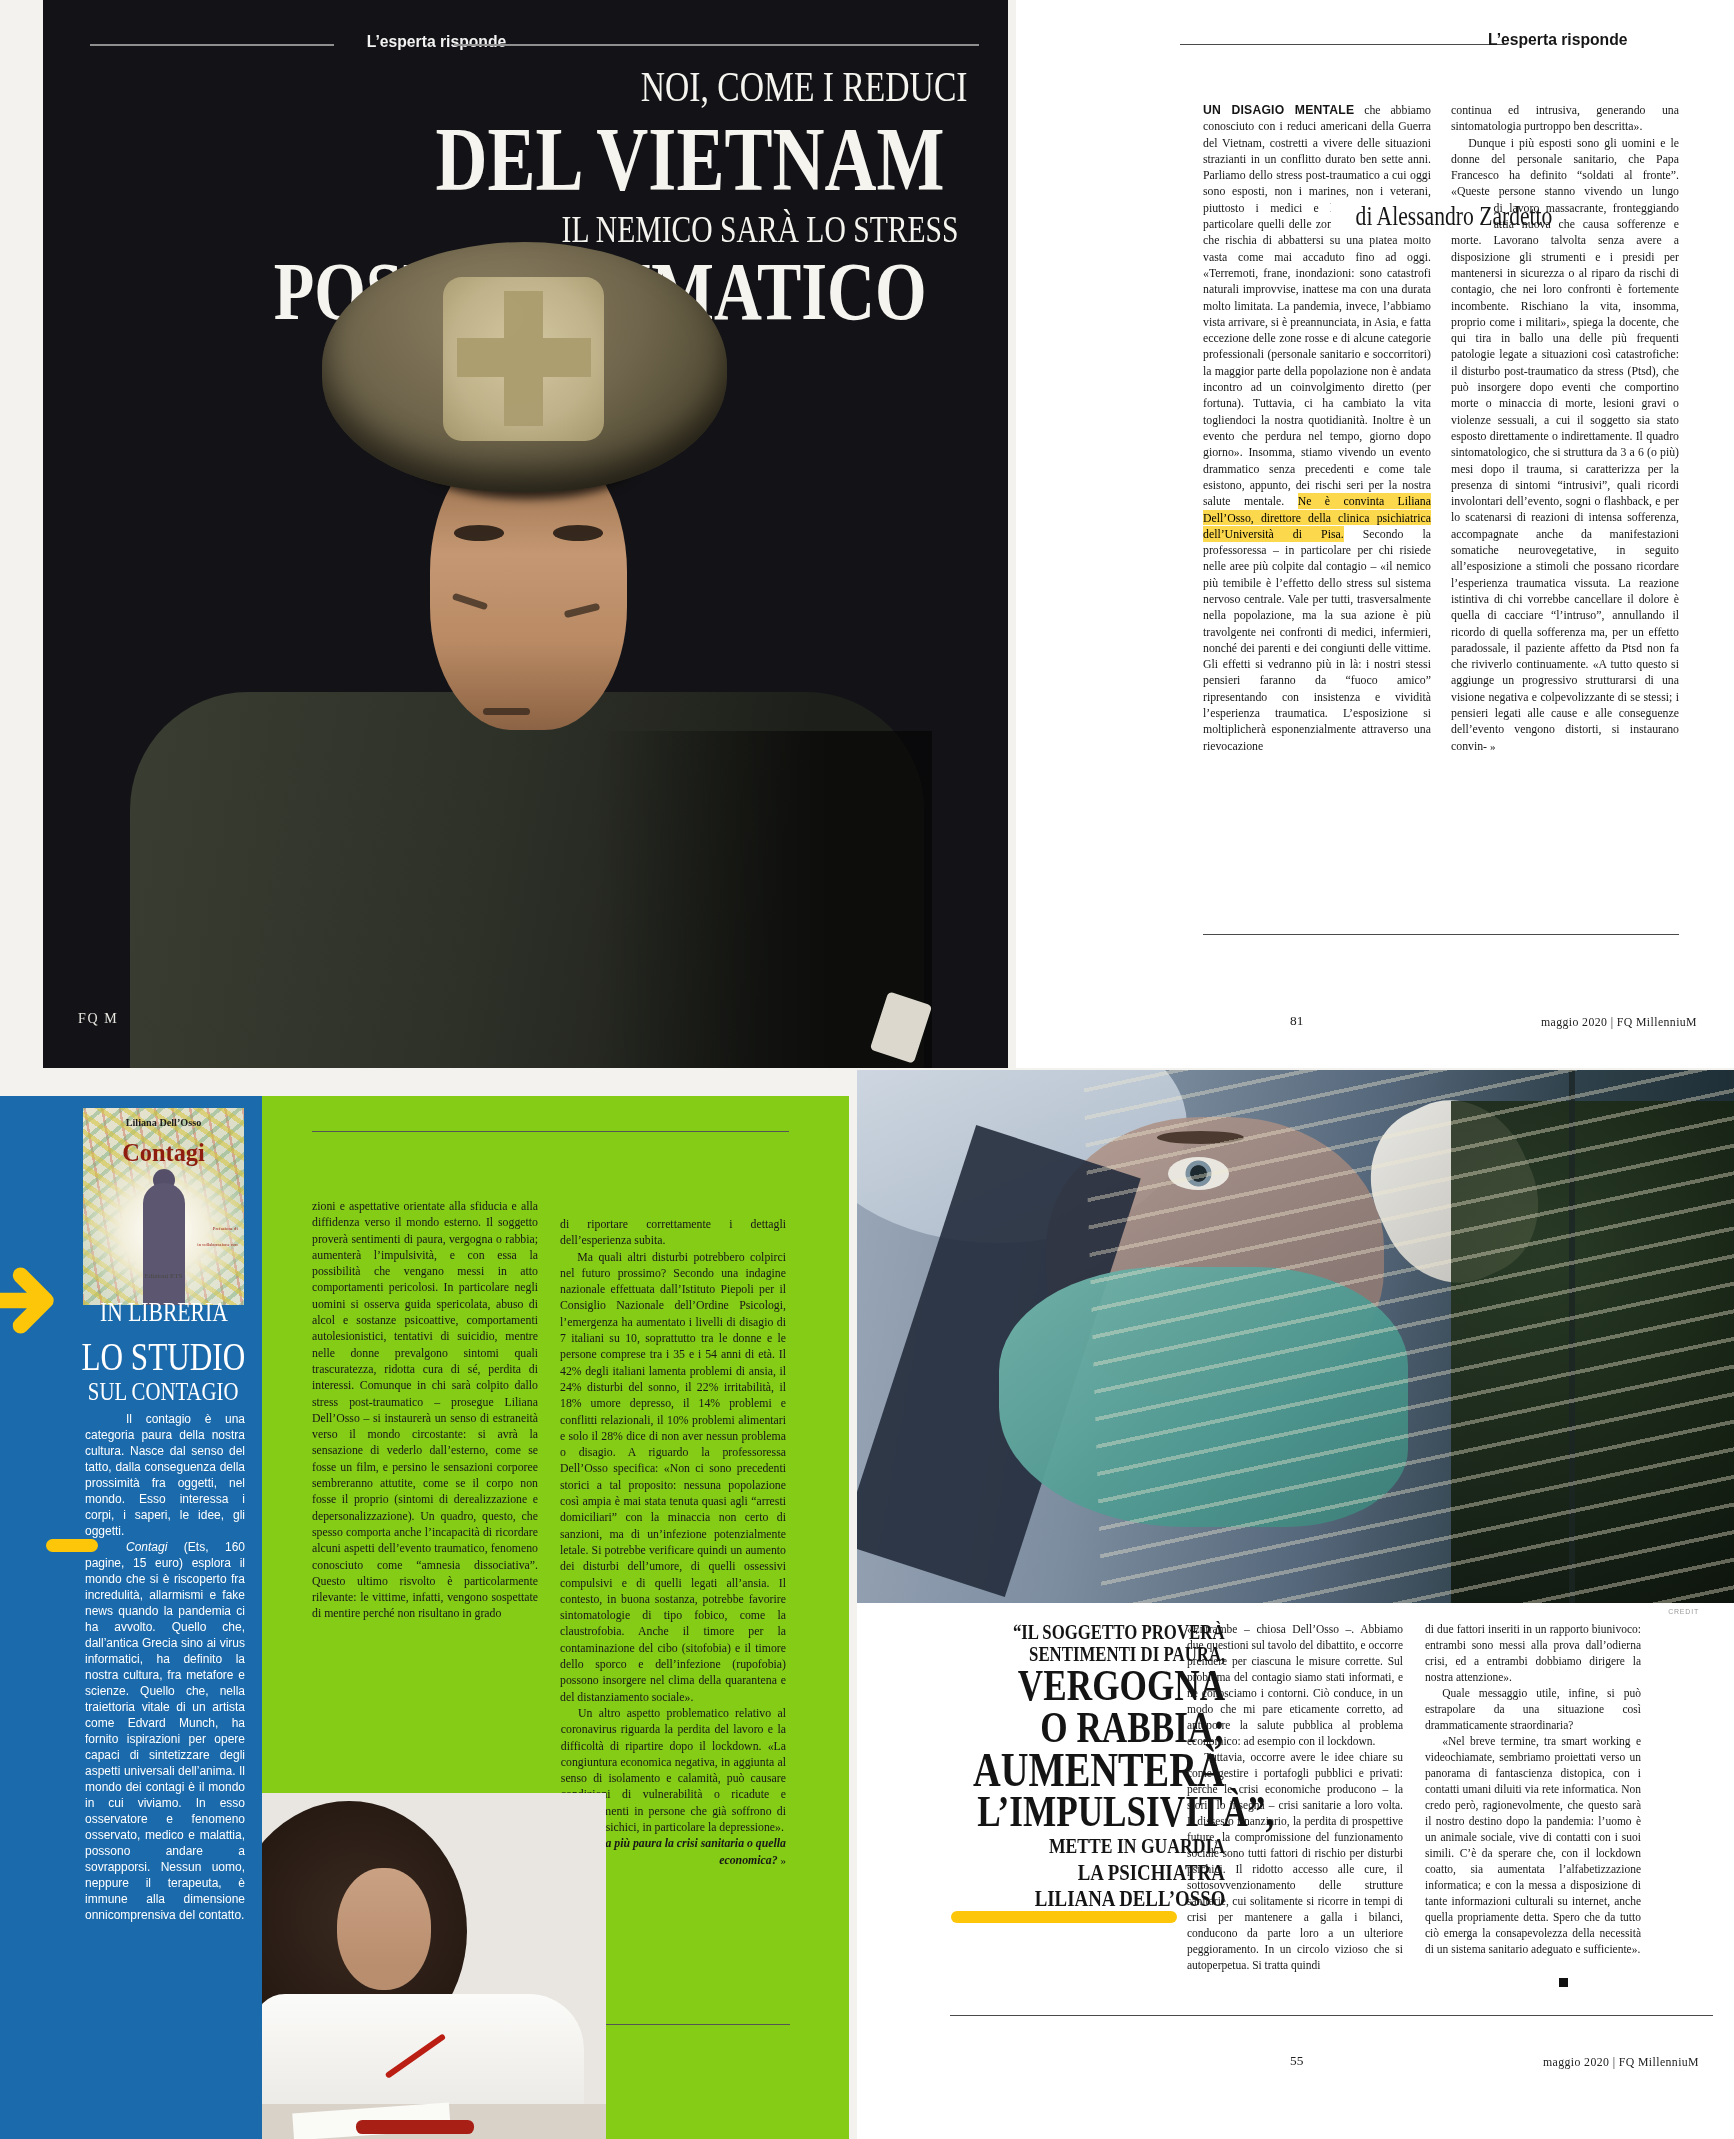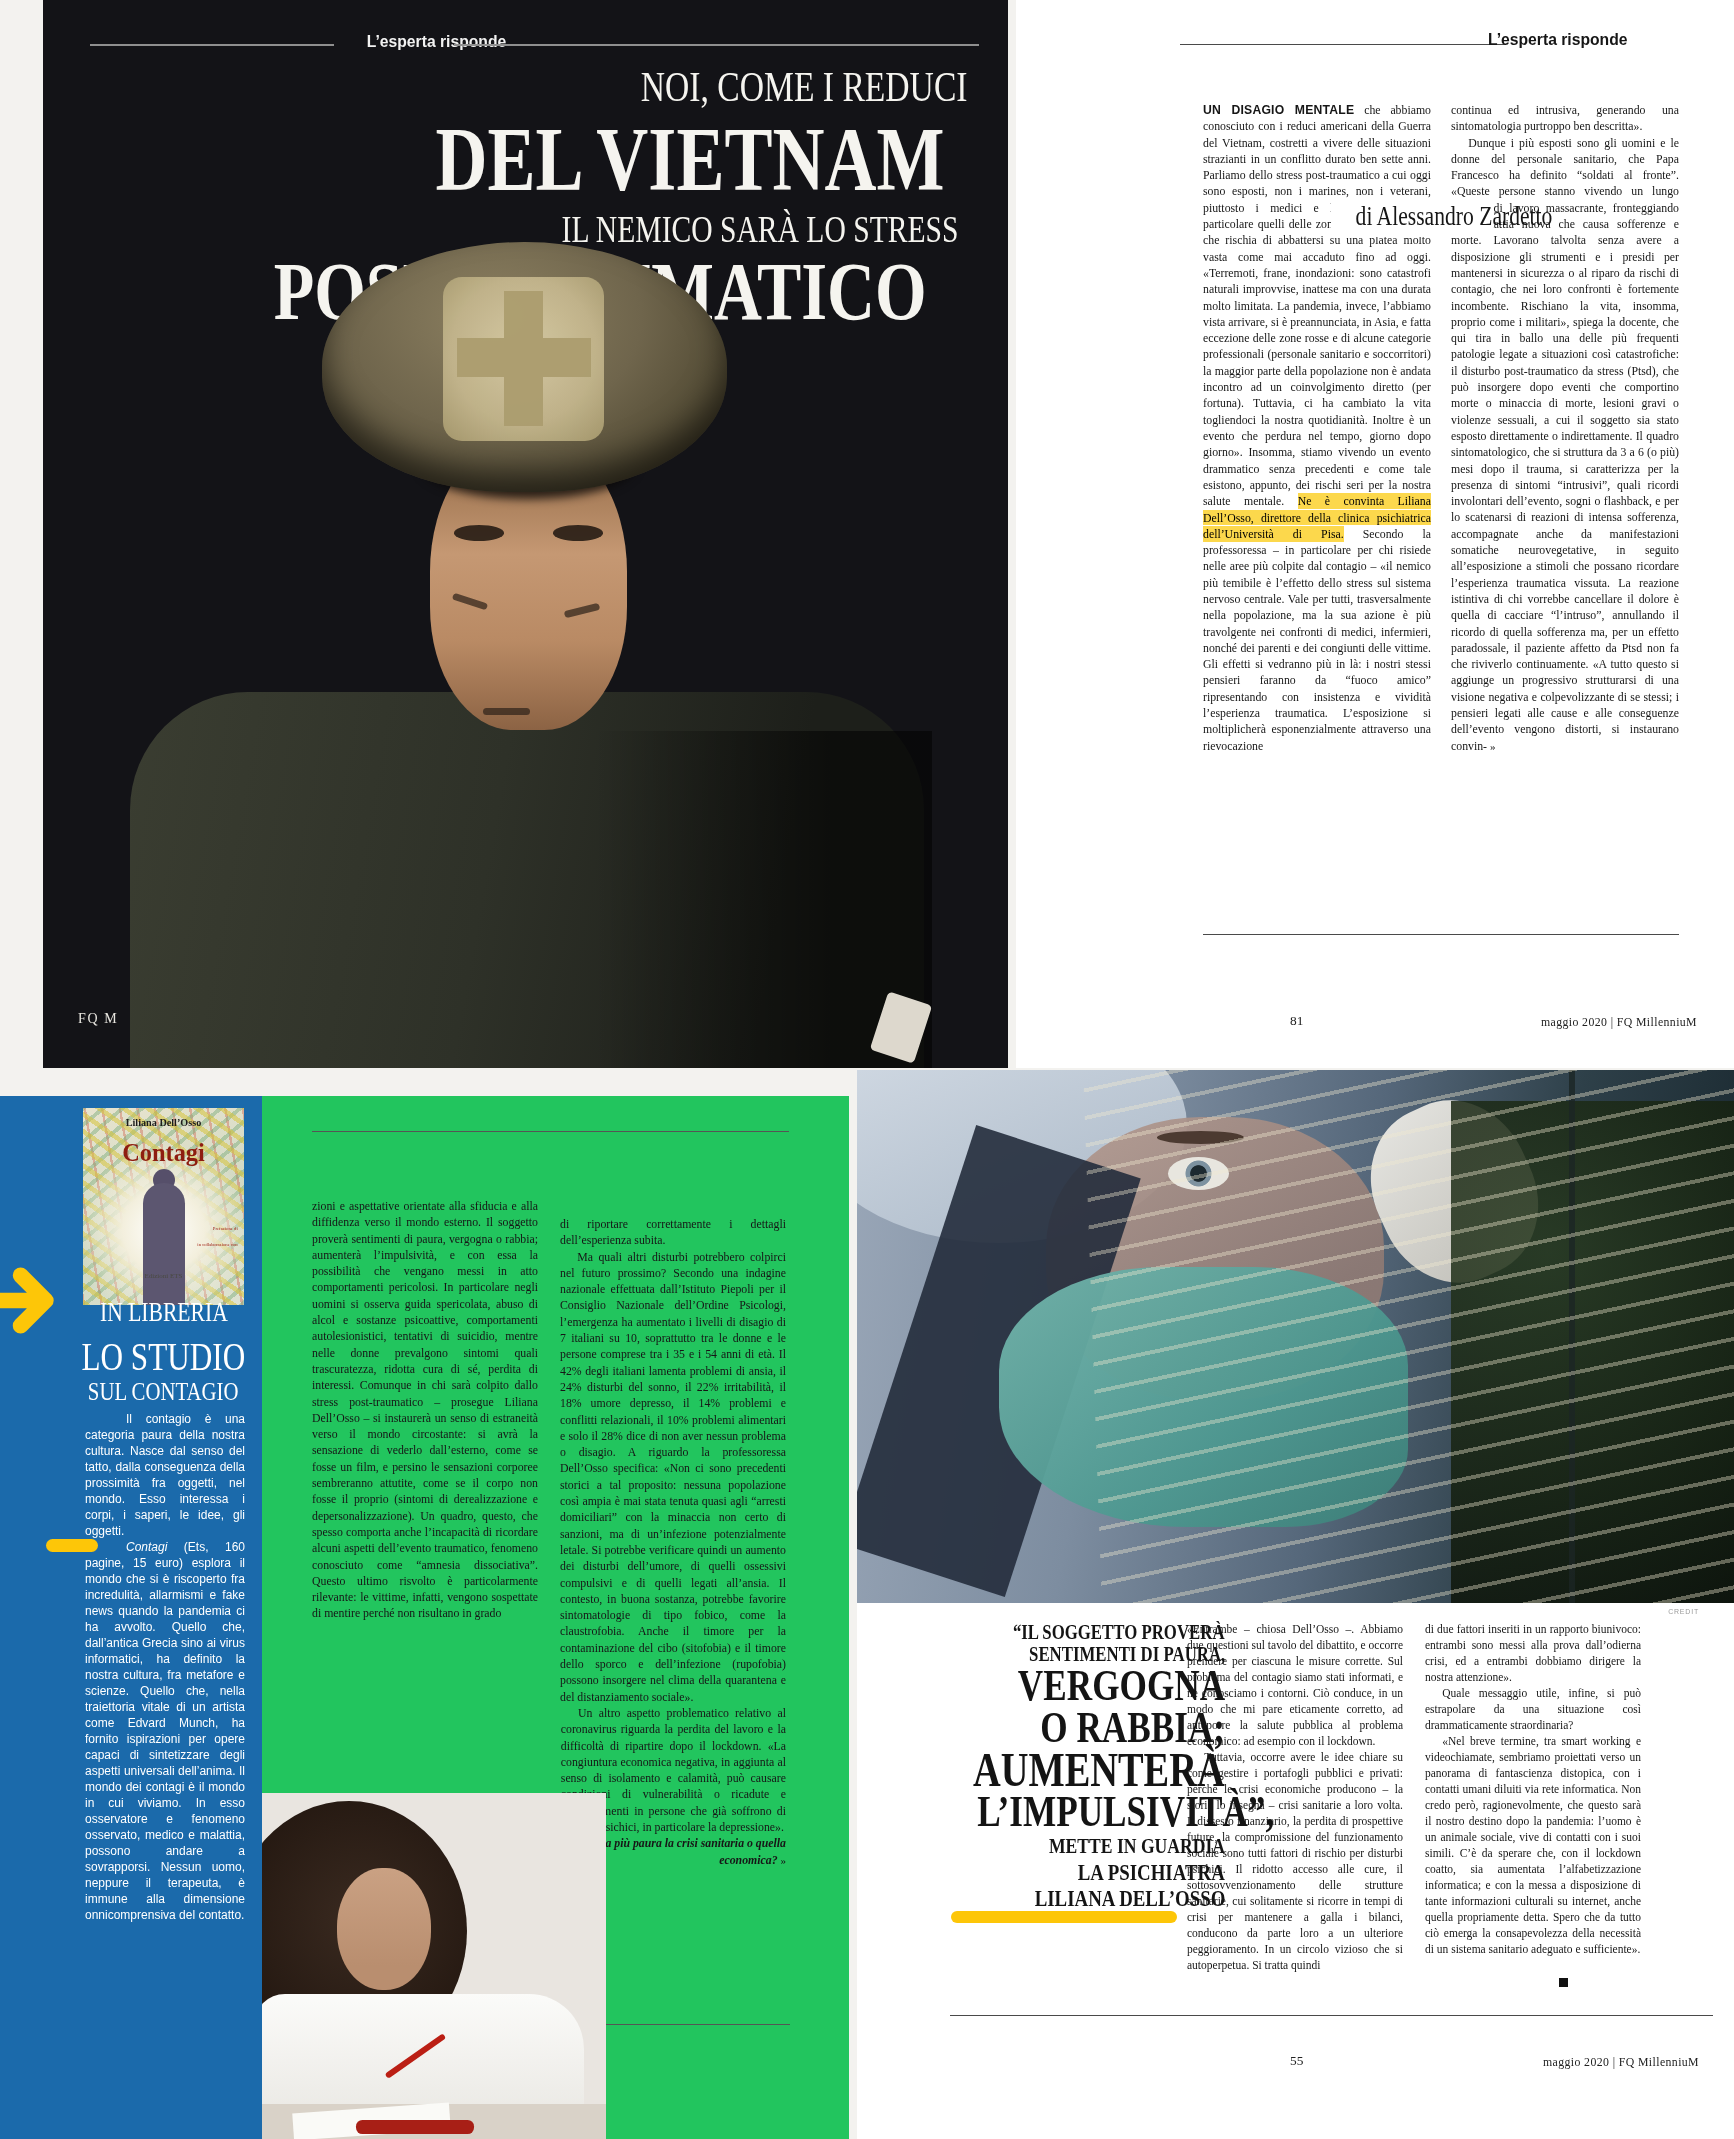--- a/index.html
+++ b/index.html
@@ -50,21 +50,21 @@
   .bodycol p.noind{text-indent:0;}
   .leadin{font-family:"Liberation Sans",sans-serif;font-weight:bold;font-size:12.2px;letter-spacing:0.2px;}
   mark.hl{background:#fcd84c;padding:0.8px 0;}
   .byline{position:absolute;left:315px;top:201px;width:162px;height:36px;background:#fff;
       text-align:center;font-size:27px;white-space:nowrap;}
   .pageno{position:absolute;font-size:13.4px;color:#222;}
   .brand{position:absolute;font-size:11.8px;color:#222;letter-spacing:0.4px;}
   .contmark{font-size:11px;}
 
   
-  #page54{left:43px;top:1096px;width:806px;height:1044px;background:#22c55e;color:#161616;}
+  #page54{left:43px;top:1096px;width:806px;height:1044px;background:#84cc16;color:#161616;}
   #bluebar{position:absolute;left:0;top:1096px;width:262px;height:1044px;background:#1b6aab;}
   #bluebar .cover{position:absolute;left:83px;top:11.8px;width:161px;height:197px;overflow:hidden;
       background:
         radial-gradient(circle at 50% 62%,#ffffff 0%,#f3efdd 28%,rgba(243,239,221,0) 60%),
         repeating-linear-gradient(35deg,rgba(214,196,60,.55) 0 4.7px,rgba(255,255,255,0) 4.7px 14px),
         repeating-linear-gradient(-40deg,rgba(120,170,120,.45) 0 3.9px,rgba(255,255,255,0) 3.9px 12.6px),
         repeating-linear-gradient(80deg,rgba(200,60,40,.32) 0 2.4px,rgba(255,255,255,0) 2.4px 17.3px),
         linear-gradient(160deg,#e8e4cf,#cfd8c2 60%,#dfe3d2);}
   .cover .author{position:absolute;top:9.4px;left:0;width:100%;text-align:center;
       font-weight:bold;font-size:10.2px;color:#1c1c1c;}

